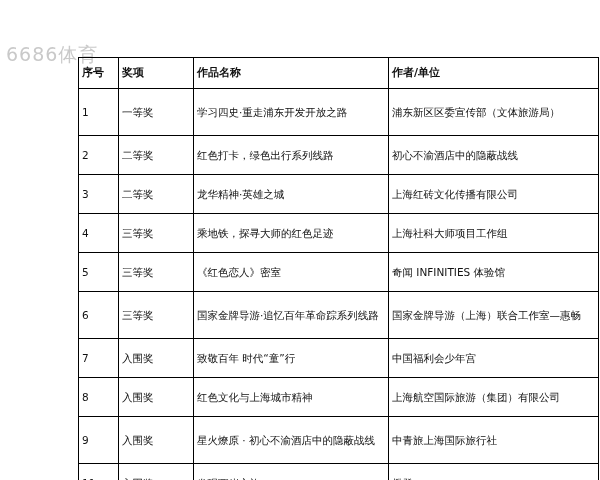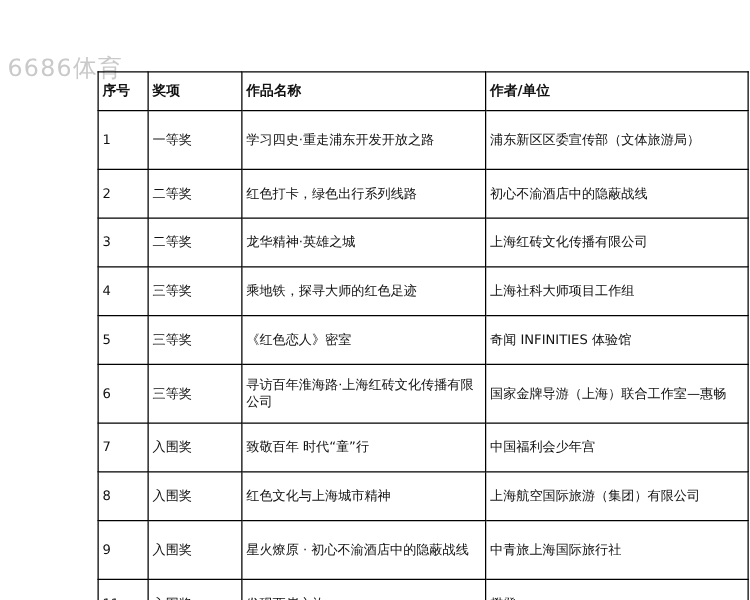--- a/index.html
+++ b/index.html
@@ -141,21 +141,21 @@
         </tr>
         <tr class="row-h1">
           <td class="cell-no">5</td>
           <td class="cell-award">三等奖</td>
           <td class="cell-name">《红色恋人》密室</td>
           <td class="cell-org">奇闻 INFINITIES 体验馆</td>
         </tr>
         <tr class="row-h2">
           <td class="cell-no">6</td>
           <td class="cell-award">三等奖</td>
-          <td class="cell-name">寻访百年淮海路·上海红砖文化传播有限公司</td>
+          <td class="cell-name">国家金牌导游·追忆百年革命踪系列线路</td>
           <td class="cell-org">国家金牌导游（上海）联合工作室—惠畅</td>
         </tr>
         <tr class="row-h1">
           <td class="cell-no">7</td>
           <td class="cell-award">入围奖</td>
           <td class="cell-name">致敬百年 时代“童”行</td>
           <td class="cell-org">中国福利会少年宫</td>
         </tr>
         <tr class="row-h1">
           <td class="cell-no">8</td>

